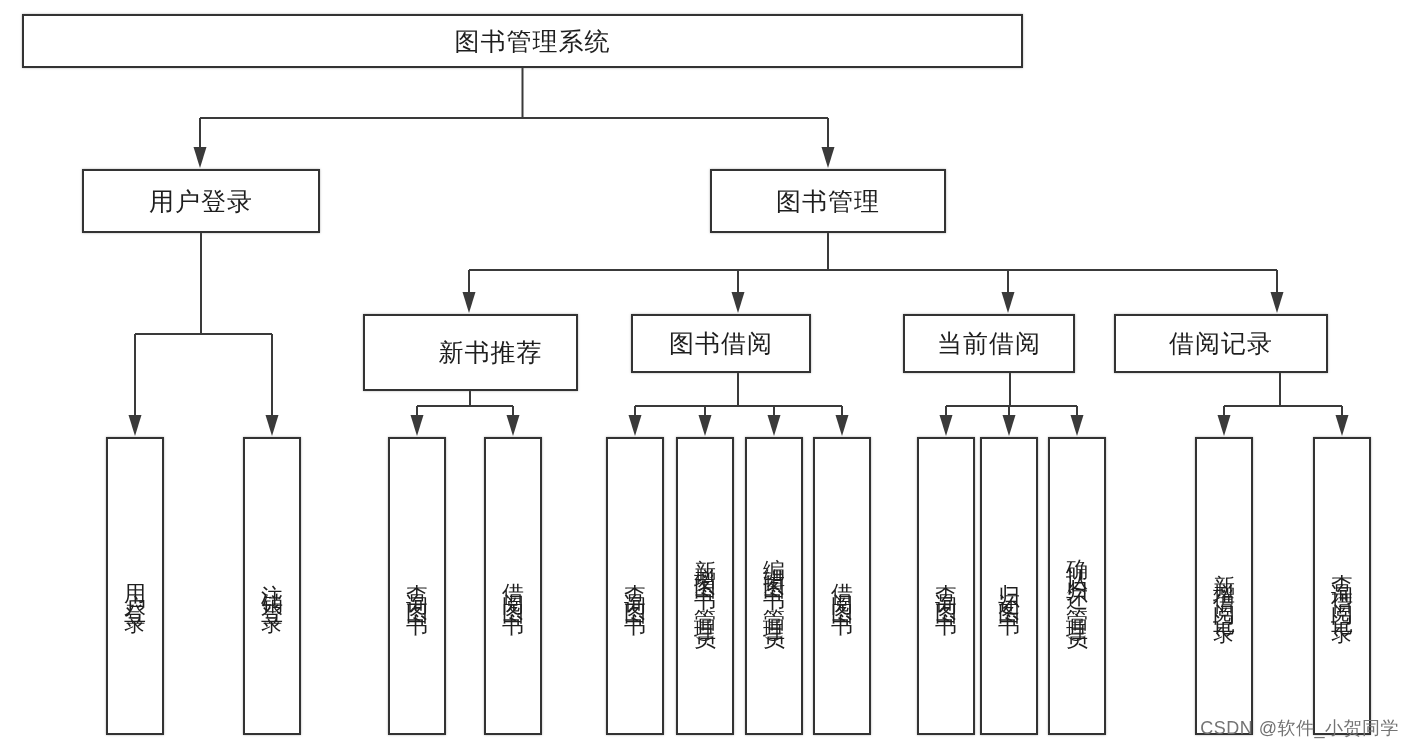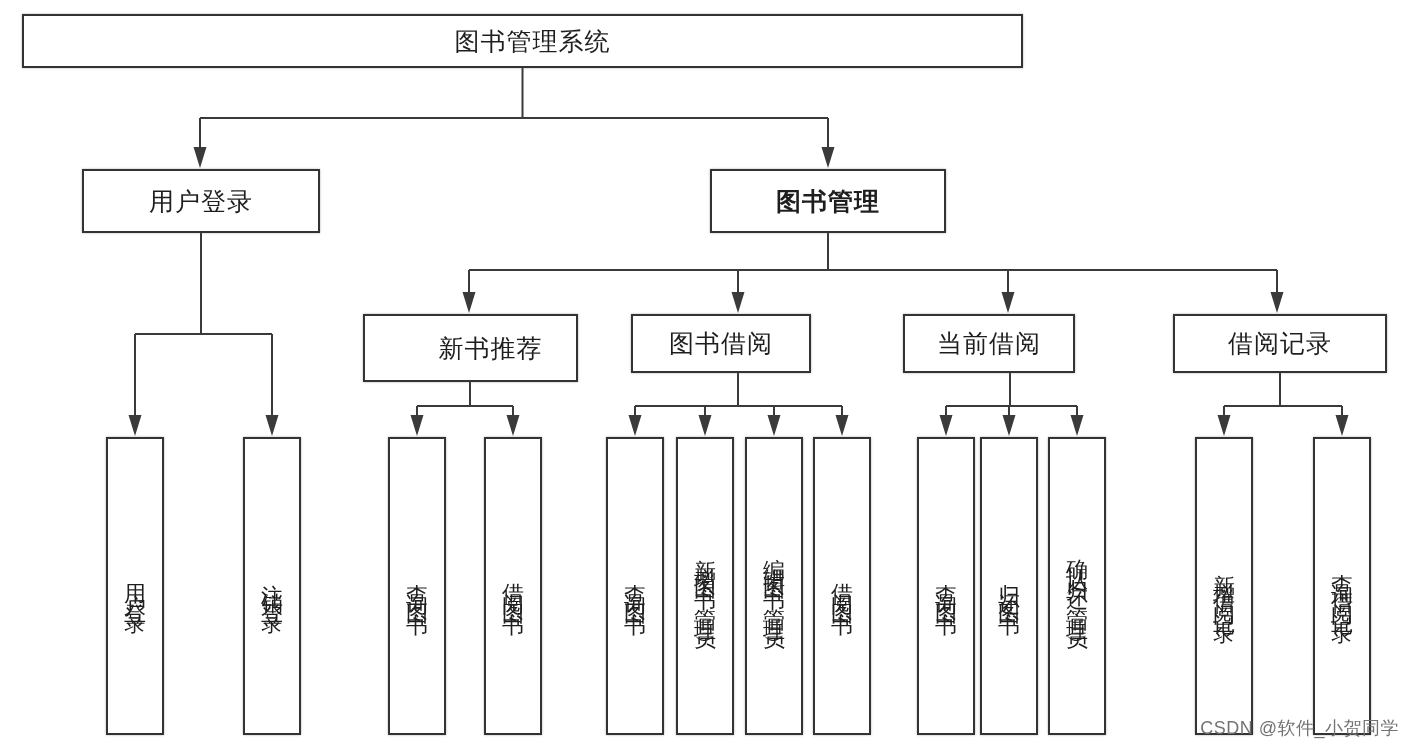--- a/index.html
+++ b/index.html
@@ -84,26 +84,26 @@
       <polygon points="1002.5,415 1015.5,415 1009,436"></polygon>
       <polygon points="1070.5,415 1083.5,415 1077,436"></polygon>
       <polygon points="1217.5,415 1230.5,415 1224,436"></polygon>
       <polygon points="1335.5,415 1348.5,415 1342,436"></polygon>
     </g>
   </svg>
 
   <div class="node hnode" style="left:22px;top:14px;width:1001px;height:54px;padding-left:20px;">图书管理系统</div>
 
   <div class="node hnode" style="left:82px;top:169px;width:238px;height:64px;">用户登录</div>
-  <div class="node hnode" style="left:710px;top:169px;width:236px;height:64px;font-weight:bold;">图书管理</div>
+  <div class="node hnode" style="left:710px;top:169px;width:236px;height:64px;">图书管理</div>
 
-  <div class="node hnode" style="left:363px;top:314px;width:215px;height:68px;padding-left:40px;">新书推荐</div>
+  <div class="node hnode" style="left:363px;top:314px;width:215px;height:77px;padding-left:40px;">新书推荐</div>
   <div class="node hnode" style="left:631px;top:314px;width:180px;height:59px;">图书借阅</div>
   <div class="node hnode" style="left:903px;top:314px;width:172px;height:59px;">当前借阅</div>
-  <div class="node hnode" style="left:1173px;top:314px;width:214px;height:59px;">借阅记录</div>
+  <div class="node hnode" style="left:1114px;top:314px;width:214px;height:59px;">借阅记录</div>
 
   <div class="node vnode" style="left:106px;top:437px;width:58px;height:298px;">用户登录</div>
   <div class="node vnode" style="left:243px;top:437px;width:58px;height:298px;">注销登录</div>
 
   <div class="node vnode" style="left:388px;top:437px;width:58px;height:298px;">查询图书</div>
   <div class="node vnode" style="left:484px;top:437px;width:58px;height:298px;">借阅图书</div>
 
   <div class="node vnode" style="left:606px;top:437px;width:58px;height:298px;">查询图书</div>
   <div class="node vnode" style="left:676px;top:437px;width:58px;height:298px;">新增图书（管理员）</div>
   <div class="node vnode" style="left:745px;top:437px;width:58px;height:298px;">编辑图书（管理员）</div>

